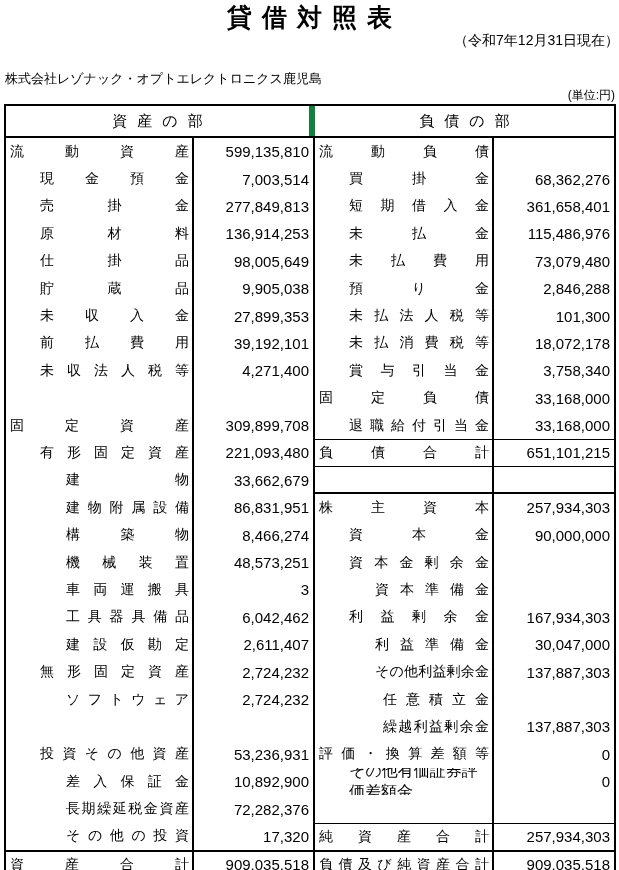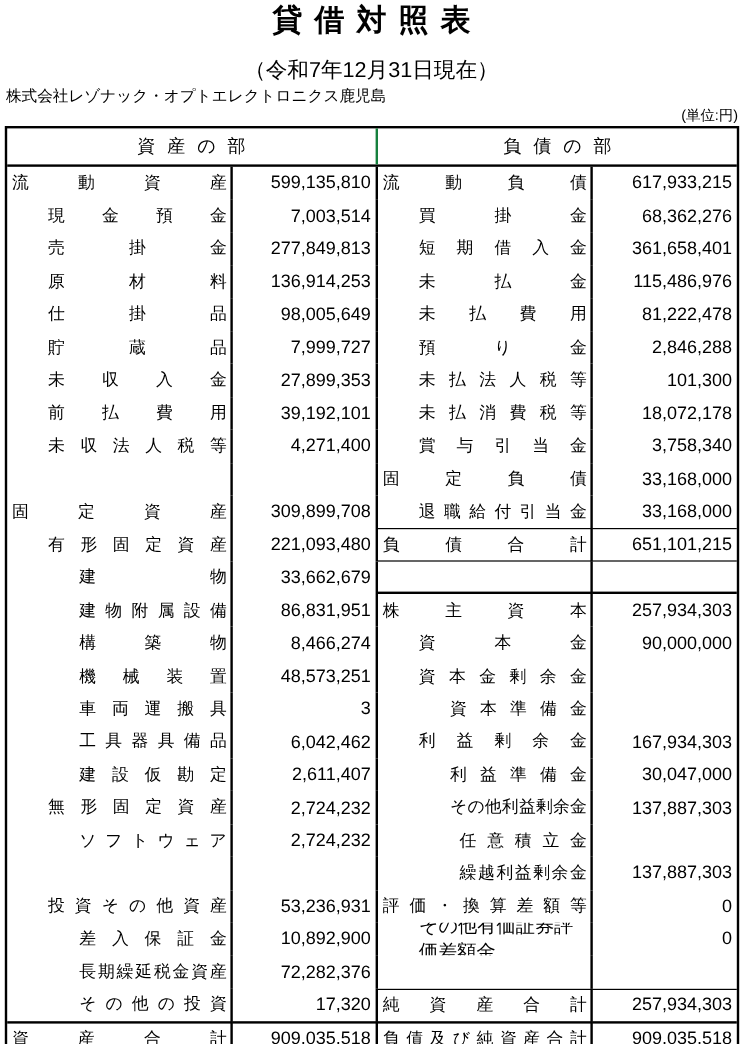--- a/index.html
+++ b/index.html
@@ -1,30 +1,30 @@
 <!DOCTYPE html>
 <html><head>
 <meta charset="utf-8">
 <style>
   html,body { margin:0; padding:0; background:#fff; color:#000;
     font-family:"Liberation Sans","DejaVu Sans",sans-serif; }
   body { width:619px; height:870px; overflow:hidden; }
 
   .title { text-align:center; font-size:25px; font-weight:bold;
     letter-spacing:10px; padding-left:10px; margin-top:6px; line-height:22px; }
-  .subtitle { text-align:center; font-size:18px; margin-top:21px; line-height:18px; }
-  .company { font-size:13px; margin:5px 0 0 5px; line-height:16px; }
+  .subtitle { text-align:right; font-size:14px; margin-top:3px; line-height:18px; }
+  .company { font-size:13px; margin:22px 0 0 5px; line-height:16px; }
   .unitline { font-size:12px; text-align:right; margin:1px 4px 1px 0; line-height:15px; }
 
   .bs-table { margin-left:4px; width:612px; box-sizing:border-box;
     border:2px solid #000; }
   .bs-header { display:flex; height:30px; border-bottom:2px solid #000; }
   .hcell { box-sizing:border-box; display:flex; align-items:center;
     justify-content:center; font-size:15px; letter-spacing:10px; padding-left:10px; }
-  .hcell.hl { width:309px; border-right:2px solid #15803d; }
+  .hcell.hl { width:309px; border-right:6px solid #15803d; }
   .hcell.hr { flex:1; }
 
   .row { display:flex; height:27.4px; }
   .cell { box-sizing:border-box; display:flex; align-items:center; overflow:hidden; }
   .c1 { width:188px; border-right:2px solid #000; }
   .c2 { width:121px; border-right:2px solid #000; }
   .c3 { width:179px; border-right:2px solid #000; }
   .c4 { width:120px; }
 
   .label { font-size:14px; padding-right:3px; }
@@ -64,21 +64,20 @@
             <span>資</span>
             <span>産</span>
           </div>
           <div class="cell amount c2">599,135,810</div>
           <div class="cell label c3 ind0 dist">
             <span>流</span>
             <span>動</span>
             <span>負</span>
             <span>債</span>
           </div>
-          <div class="cell amount c4">617,933,215</div>
         </div>
         <div class="row">
           <div class="cell label c1 ind1 dist">
             <span>現</span>
             <span>金</span>
             <span>預</span>
             <span>金</span>
           </div>
           <div class="cell amount c2">7,003,514</div>
           <div class="cell label c3 ind1 dist">
@@ -124,29 +123,29 @@
             <span>掛</span>
             <span>品</span>
           </div>
           <div class="cell amount c2">98,005,649</div>
           <div class="cell label c3 ind1 dist">
             <span>未</span>
             <span>払</span>
             <span>費</span>
             <span>用</span>
           </div>
-          <div class="cell amount c4">81,222,478</div>
+          <div class="cell amount c4">73,079,480</div>
         </div>
         <div class="row">
           <div class="cell label c1 ind1 dist">
             <span>貯</span>
             <span>蔵</span>
             <span>品</span>
           </div>
-          <div class="cell amount c2">7,999,727</div>
+          <div class="cell amount c2">9,905,038</div>
           <div class="cell label c3 ind1 dist">
             <span>預</span>
             <span>り</span>
             <span>金</span>
           </div>
           <div class="cell amount c4">2,846,288</div>
         </div>
         <div class="row">
           <div class="cell label c1 ind1 dist">
             <span>未</span>

